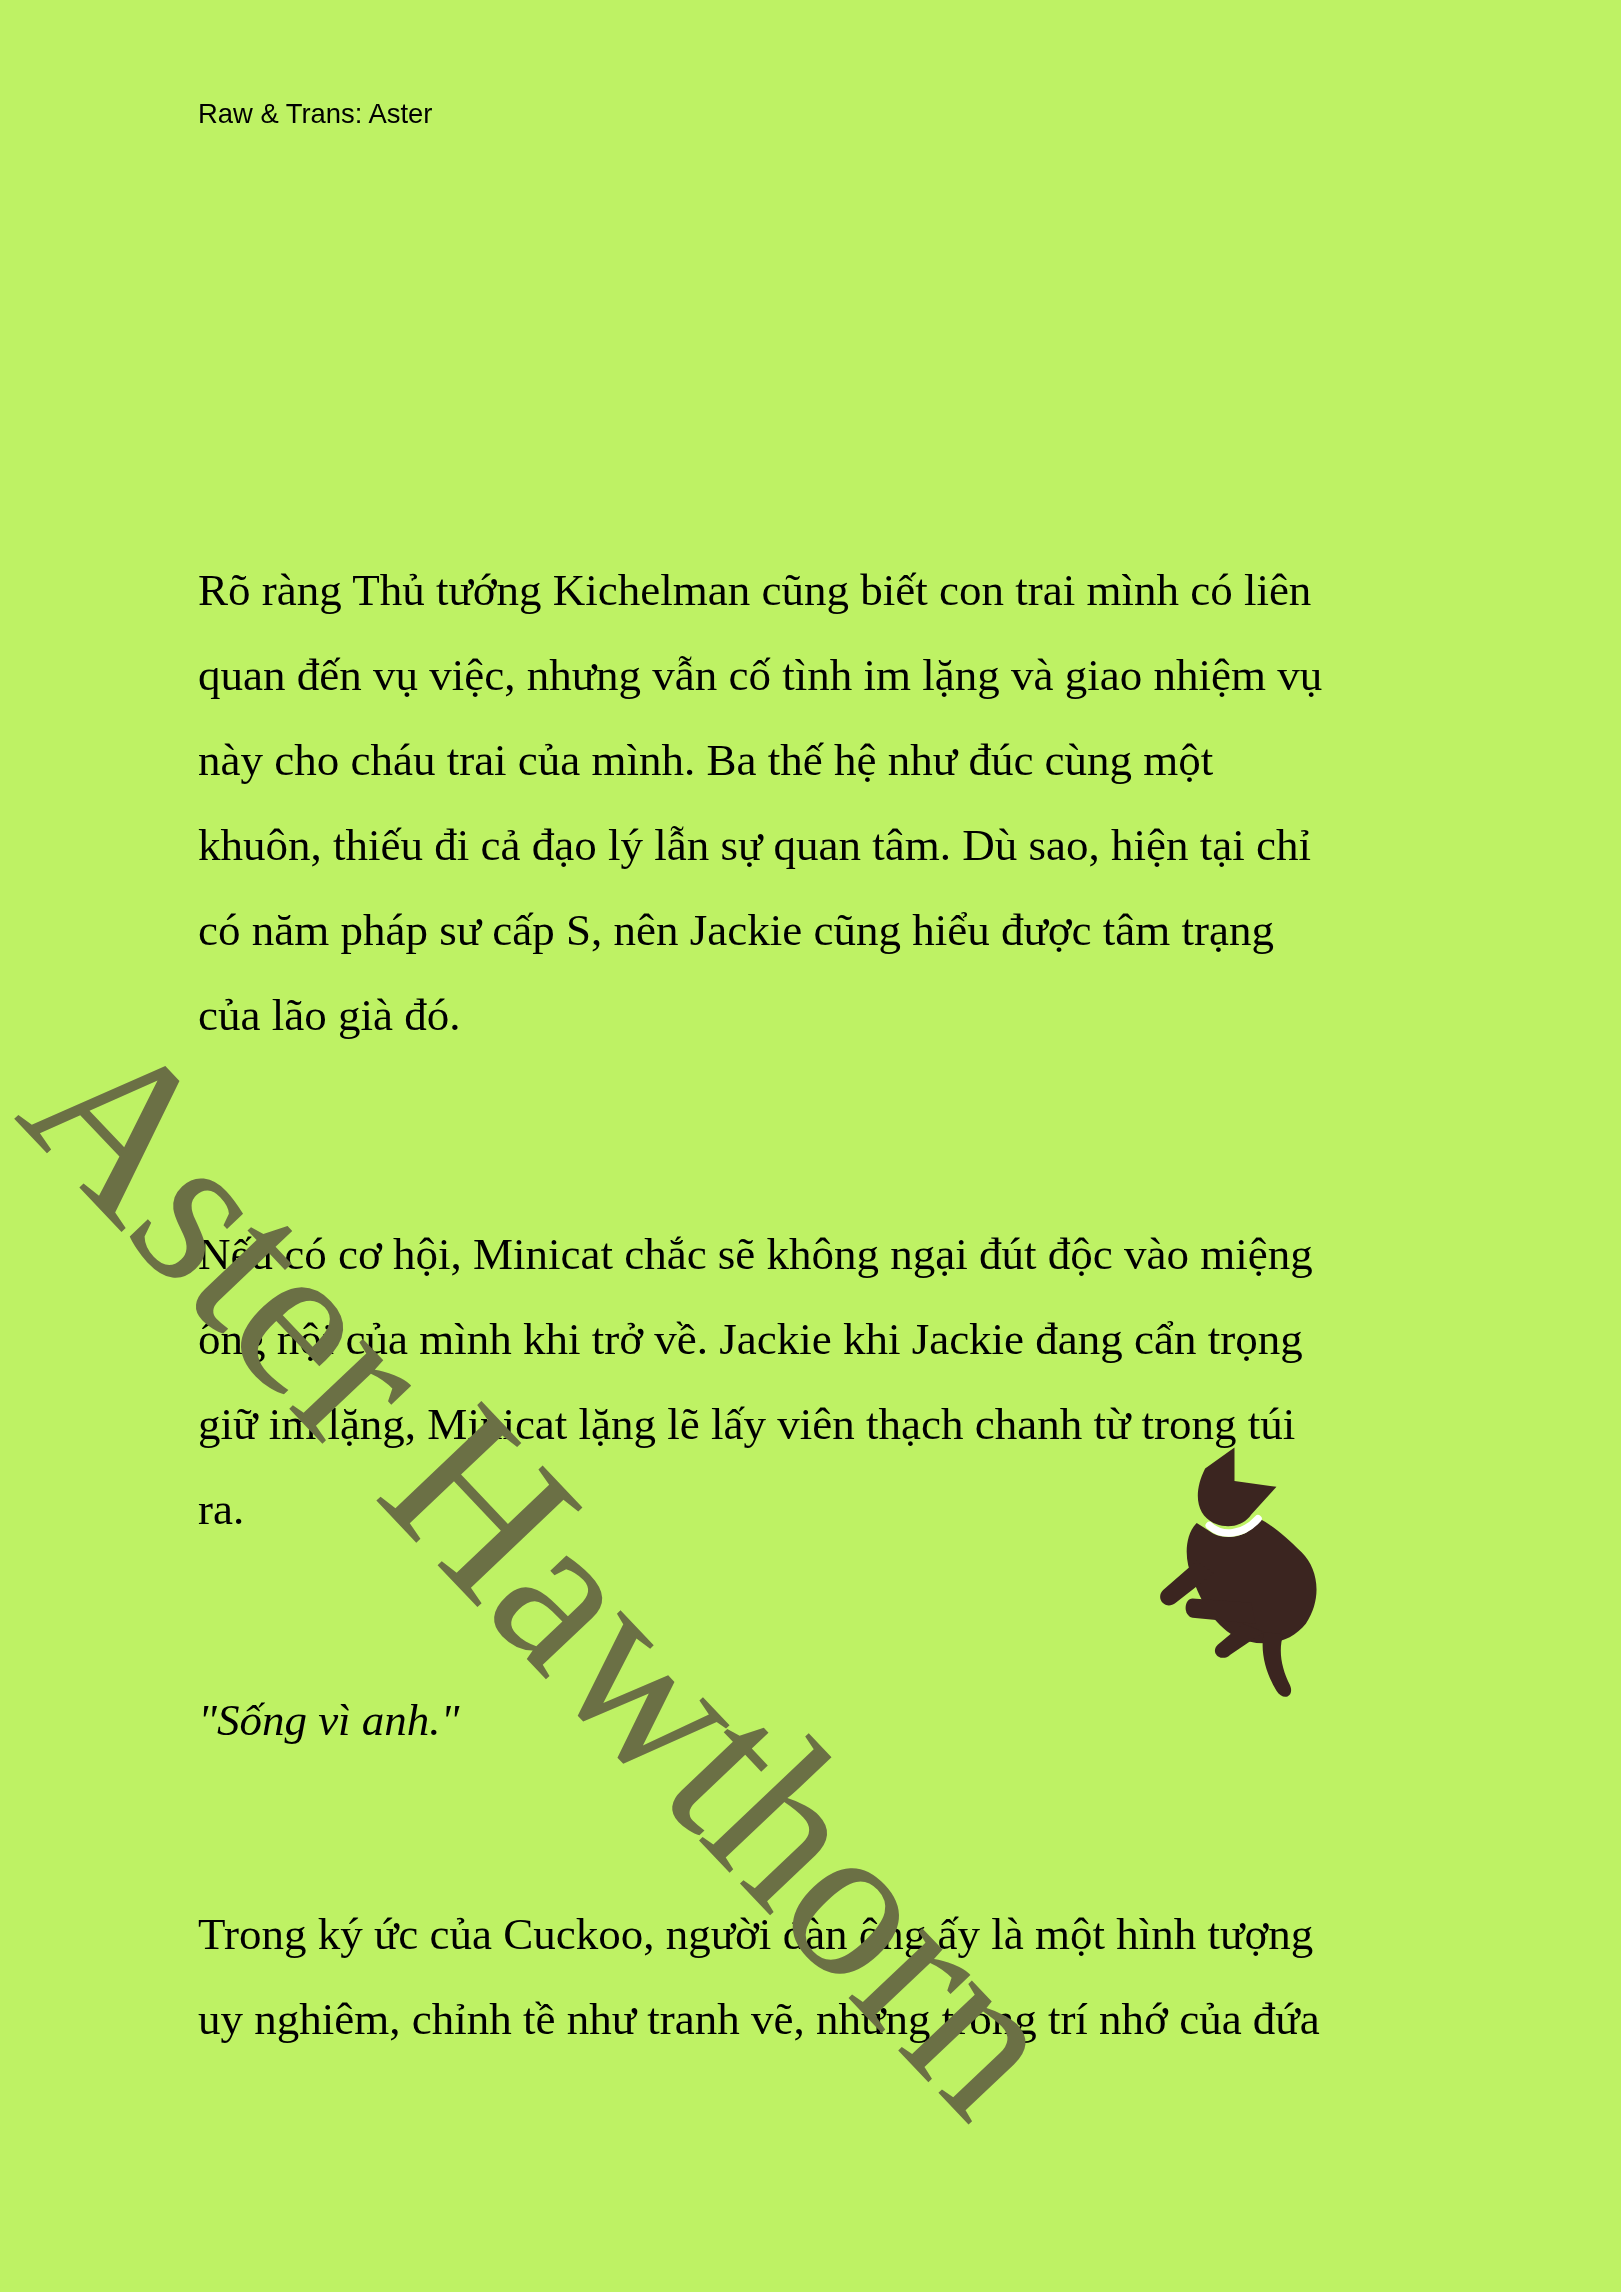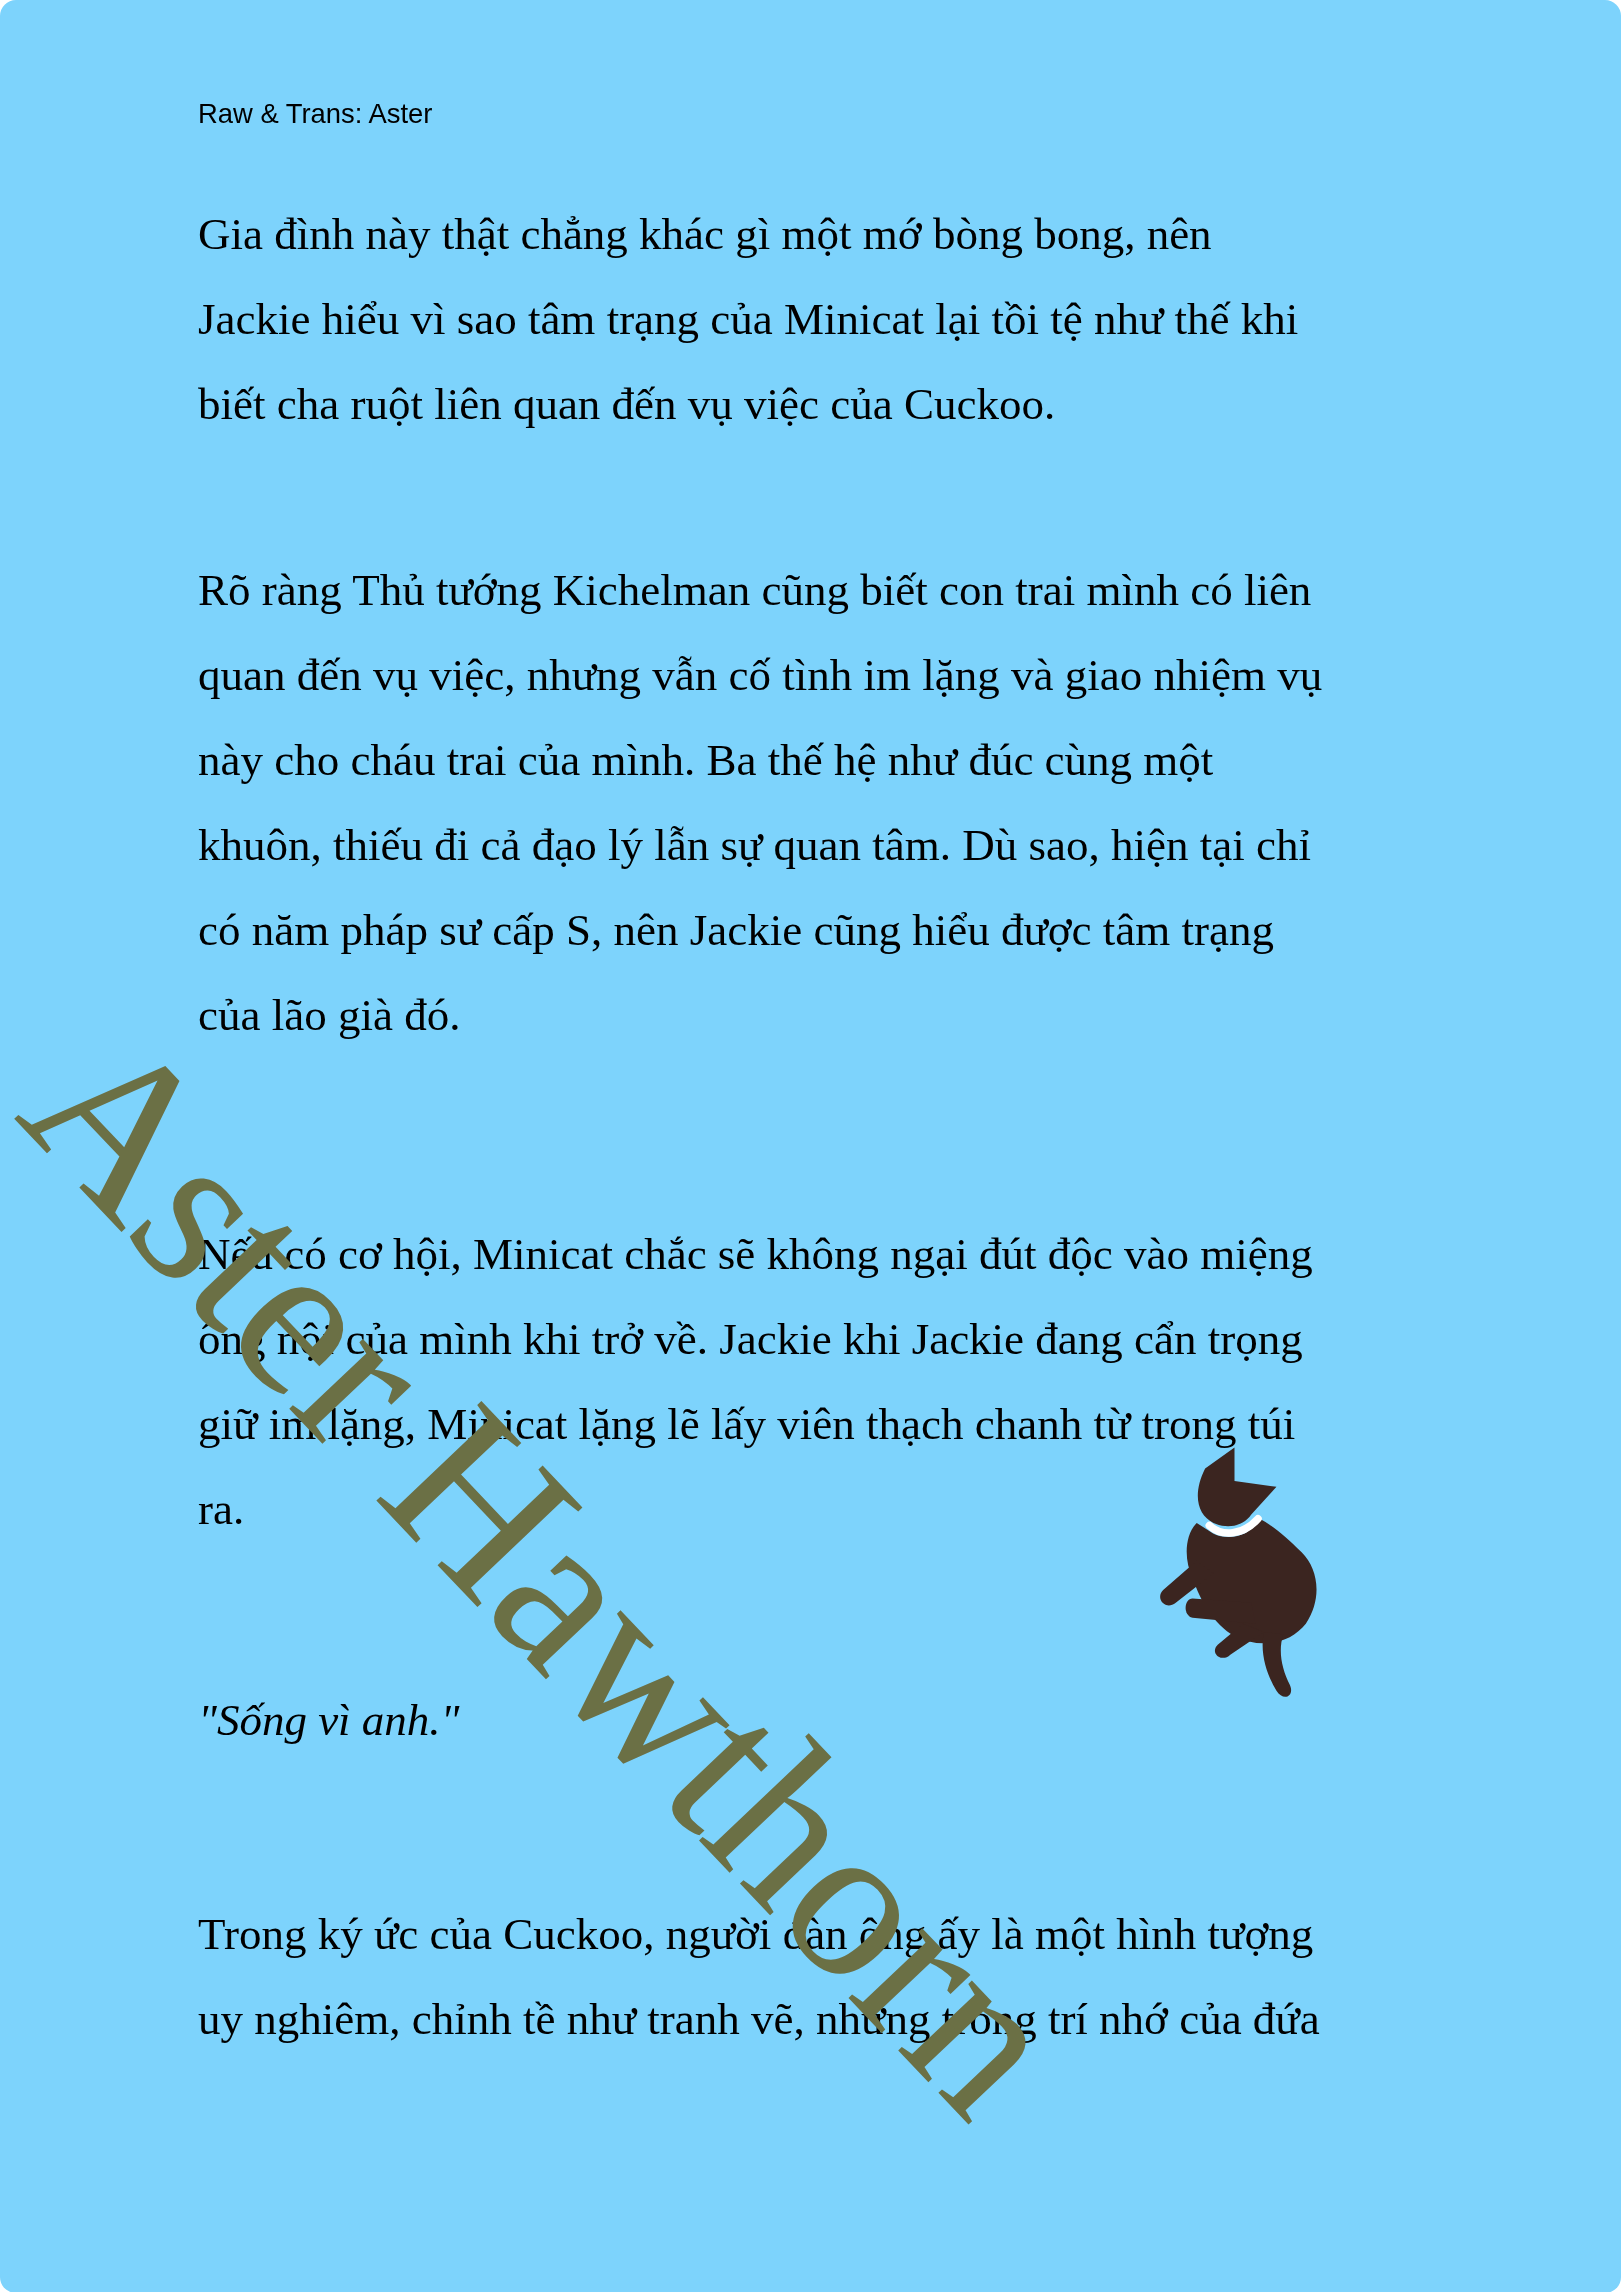--- a/index.html
+++ b/index.html
@@ -1,17 +1,17 @@
 <!DOCTYPE html>
 <html><head>
 <meta charset="utf-8">
 <style>
   html, body { margin: 0; padding: 0; background: #ffffff; }
   body { width: 1621px; height: 2293px; position: relative; overflow: hidden; }
-  .page { position: absolute; left: 0; top: 0; width: 1621px; height: 2293px; background: #7dd3fc; border-radius: 16px; }
+  .page { position: absolute; left: 0; top: 0; width: 1621px; height: 2293px; background: #bef264; }
   .header {
     position: absolute; left: 198px; top: 98px;
     font-family: "Liberation Sans", sans-serif; font-size: 27.4px; color: #000;
   }
   .para {
     position: absolute; left: 198px; width: 1294px;
     font-family: "Liberation Serif", serif; font-size: 45px; line-height: 85px;
     color: #000; margin: 0; white-space: pre-line;
   }
   .para.italic { font-style: italic; }
@@ -24,23 +24,20 @@
   }
   .wm-wrap { position: absolute; left: 0; top: 0; width: 1621px; height: 2293px; pointer-events: none; }
   .cat { position: absolute; left: 1117px; top: 1411px; width: 235px; height: 333px; }
 </style>
 </head>
 <body>
 
 <div class="page">
   <div class="header">Raw &amp; Trans: Aster</div>
 
-  <p class="para" style="top:192px;">Gia đình này thật chẳng khác gì một mớ bòng bong, nên
-Jackie hiểu vì sao tâm trạng của Minicat lại tồi tệ như thế khi
-biết cha ruột liên quan đến vụ việc của Cuckoo.</p>
   <p class="para" style="top:548px;">Rõ ràng Thủ tướng Kichelman cũng biết con trai mình có liên
 quan đến vụ việc, nhưng vẫn cố tình im lặng và giao nhiệm vụ
 này cho cháu trai của mình. Ba thế hệ như đúc cùng một
 khuôn, thiếu đi cả đạo lý lẫn sự quan tâm. Dù sao, hiện tại chỉ
 có năm pháp sư cấp S, nên Jackie cũng hiểu được tâm trạng
 của lão già đó.</p>
   <p class="para" style="top:1212px;">Nếu có cơ hội, Minicat chắc sẽ không ngại đút độc vào miệng
 ông nội của mình khi trở về. Jackie khi Jackie đang cẩn trọng
 giữ im lặng, Minicat lặng lẽ lấy viên thạch chanh từ trong túi
 ra.</p>

